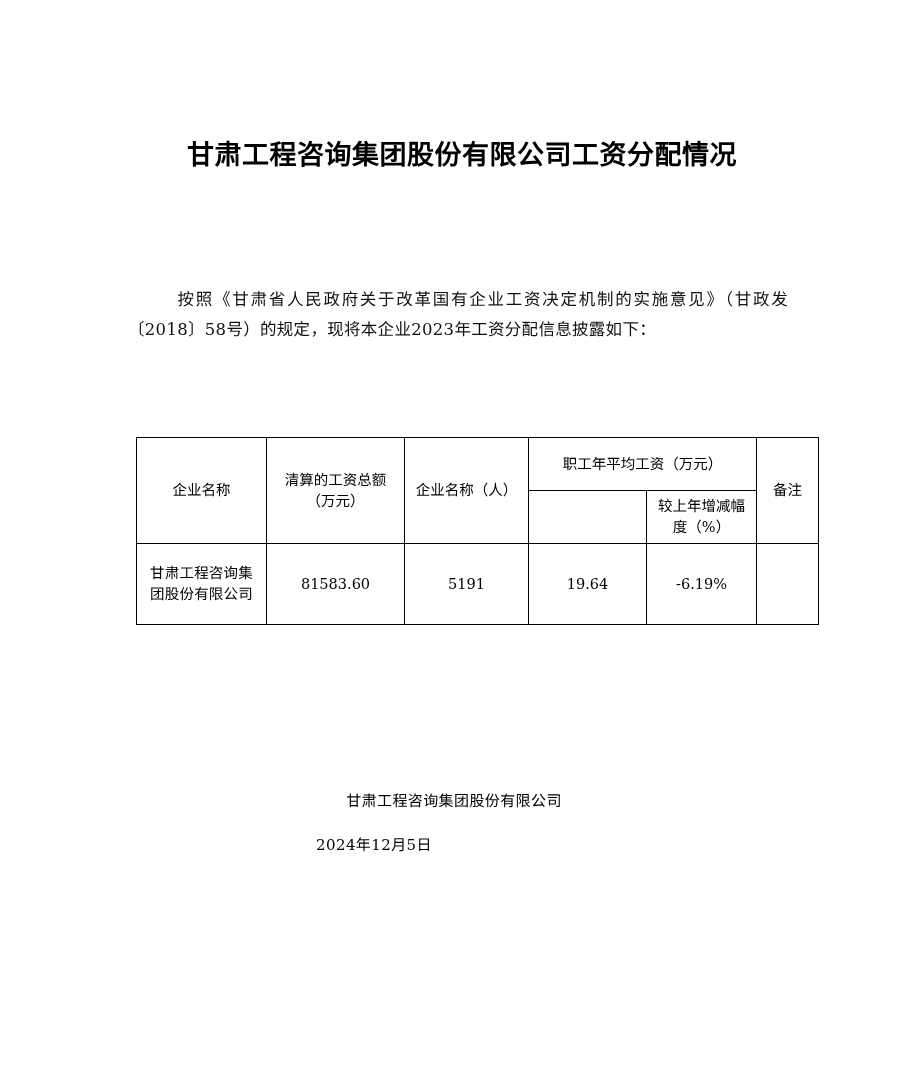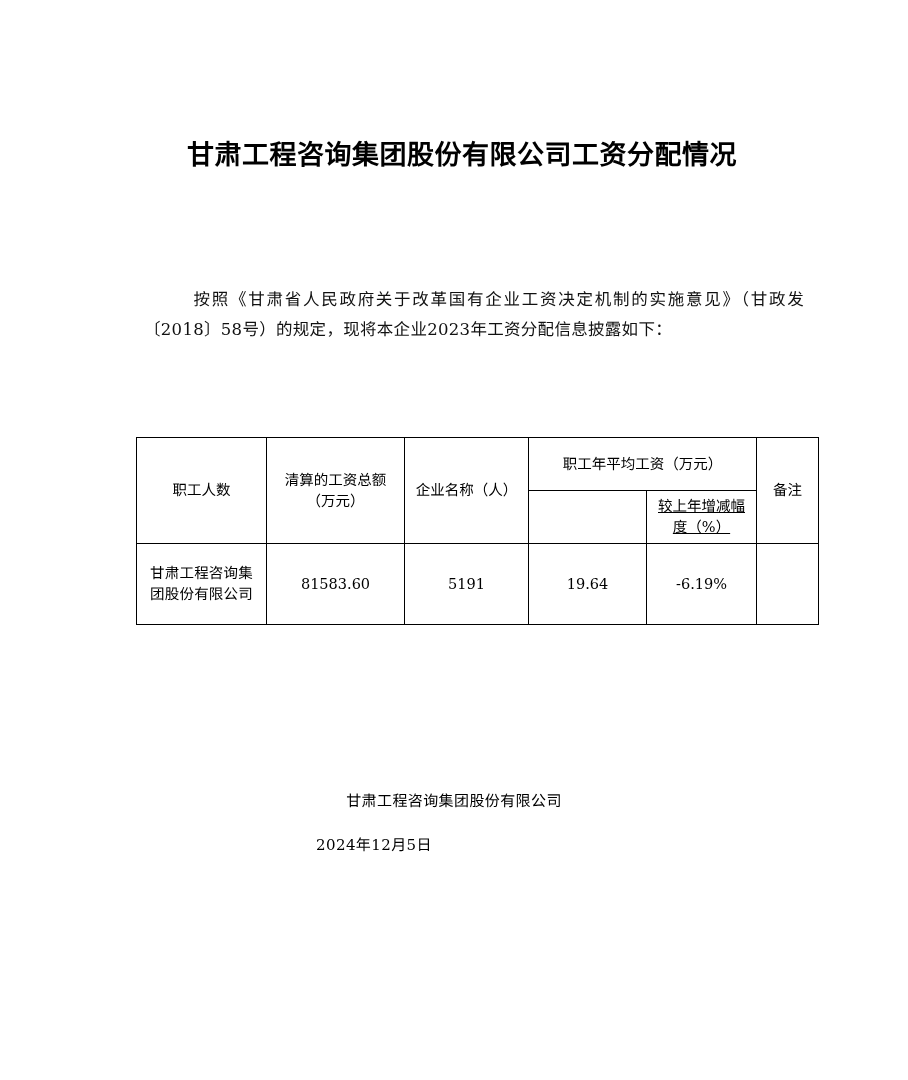--- a/index.html
+++ b/index.html
@@ -30,21 +30,21 @@
     width: 908px;
     text-align: center;
     font-family: "DejaVu Serif", "Liberation Serif", serif;
     font-size: 27px;
     font-weight: bold;
     letter-spacing: 0.5px;
     color: #000000;
   }
   .body-text {
     position: absolute;
-    left: 144px;
+    left: 128px;
     top: 285px;
     width: 660px;
     font-size: 16.5px;
     line-height: 30px;
     text-align: justify;
     color: #111111;
     letter-spacing: 0.3px;
   }
   .body-text .indent {
     display: inline-block;
@@ -86,21 +86,21 @@
   }
   td.cell-num {
     text-align: center;
     font-size: 15px;
     padding-right: 10px;
     font-family: "DejaVu Serif", "Liberation Serif", serif;
   }
   td.cell-empty { }
   tr.data-row td { height: 72px; }
   tr.hdr-top th { height: 44px; }
-  tr.hdr-sub th { height: 44px; text-decoration: underline; }
+  tr.hdr-sub th { height: 44px; }
 
   .sign-company {
     position: absolute;
     left: 0;
     top: 789px;
     width: 908px;
     text-align: center;
     font-size: 15px;
     letter-spacing: 0.4px;
   }
@@ -129,21 +129,21 @@
     <colgroup>
       <col class="col-name">
       <col class="col-total">
       <col class="col-cnt">
       <col class="col-avg">
       <col class="col-chg">
       <col class="col-note">
     </colgroup>
     <thead>
       <tr class="hdr-top">
-        <th class="hd" rowspan="2">职工人数</th>
+        <th class="hd" rowspan="2">企业名称</th>
         <th class="hd" rowspan="2">清算的工资总额（万元）</th>
         <th class="hd" rowspan="2">企业名称（人）</th>
         <th class="hd" colspan="2">职工年平均工资（万元）</th>
         <th class="hd" rowspan="2">备注</th>
       </tr>
       <tr class="hdr-sub">
         <th class="hd"></th>
         <th class="hd">较上年增减幅度（%）</th>
       </tr>
     </thead>

